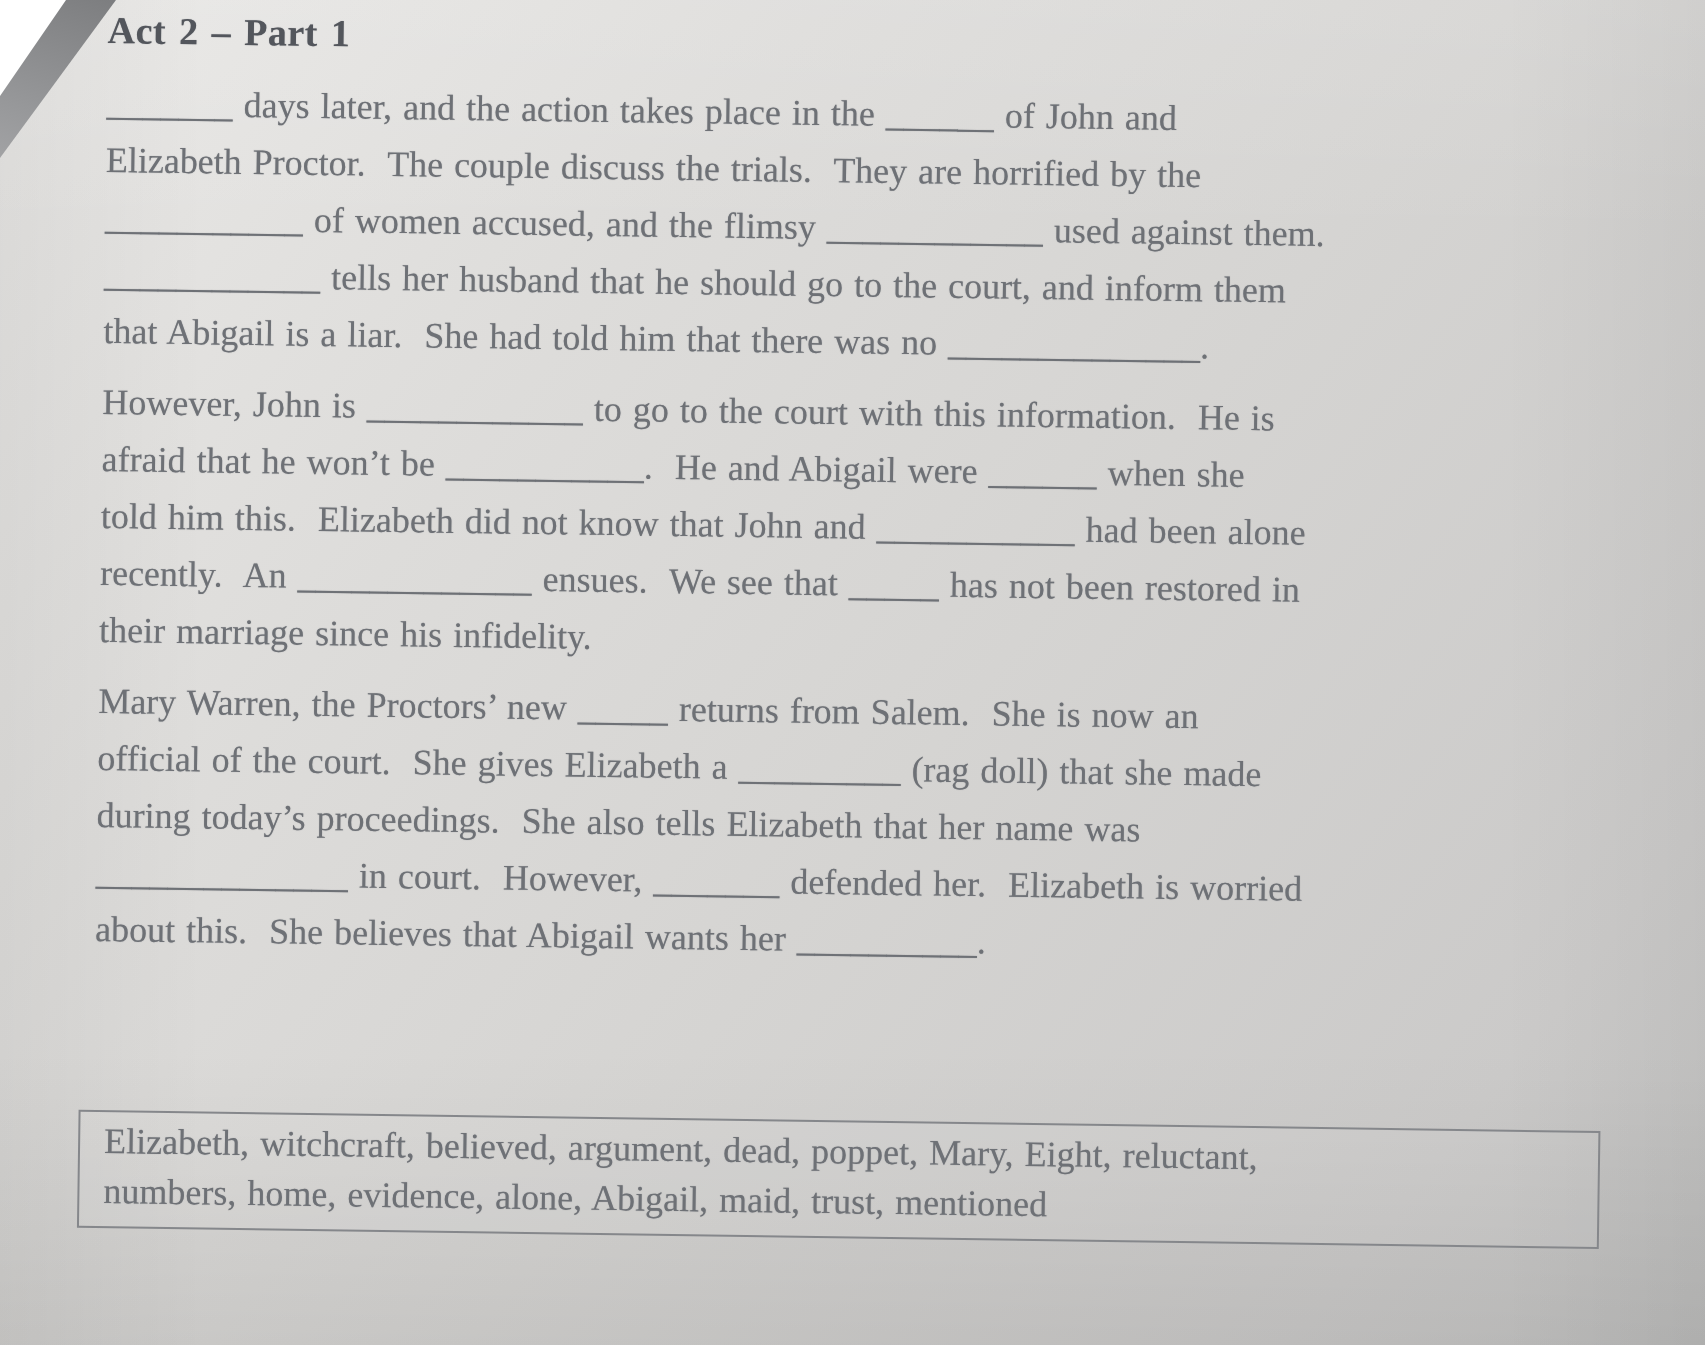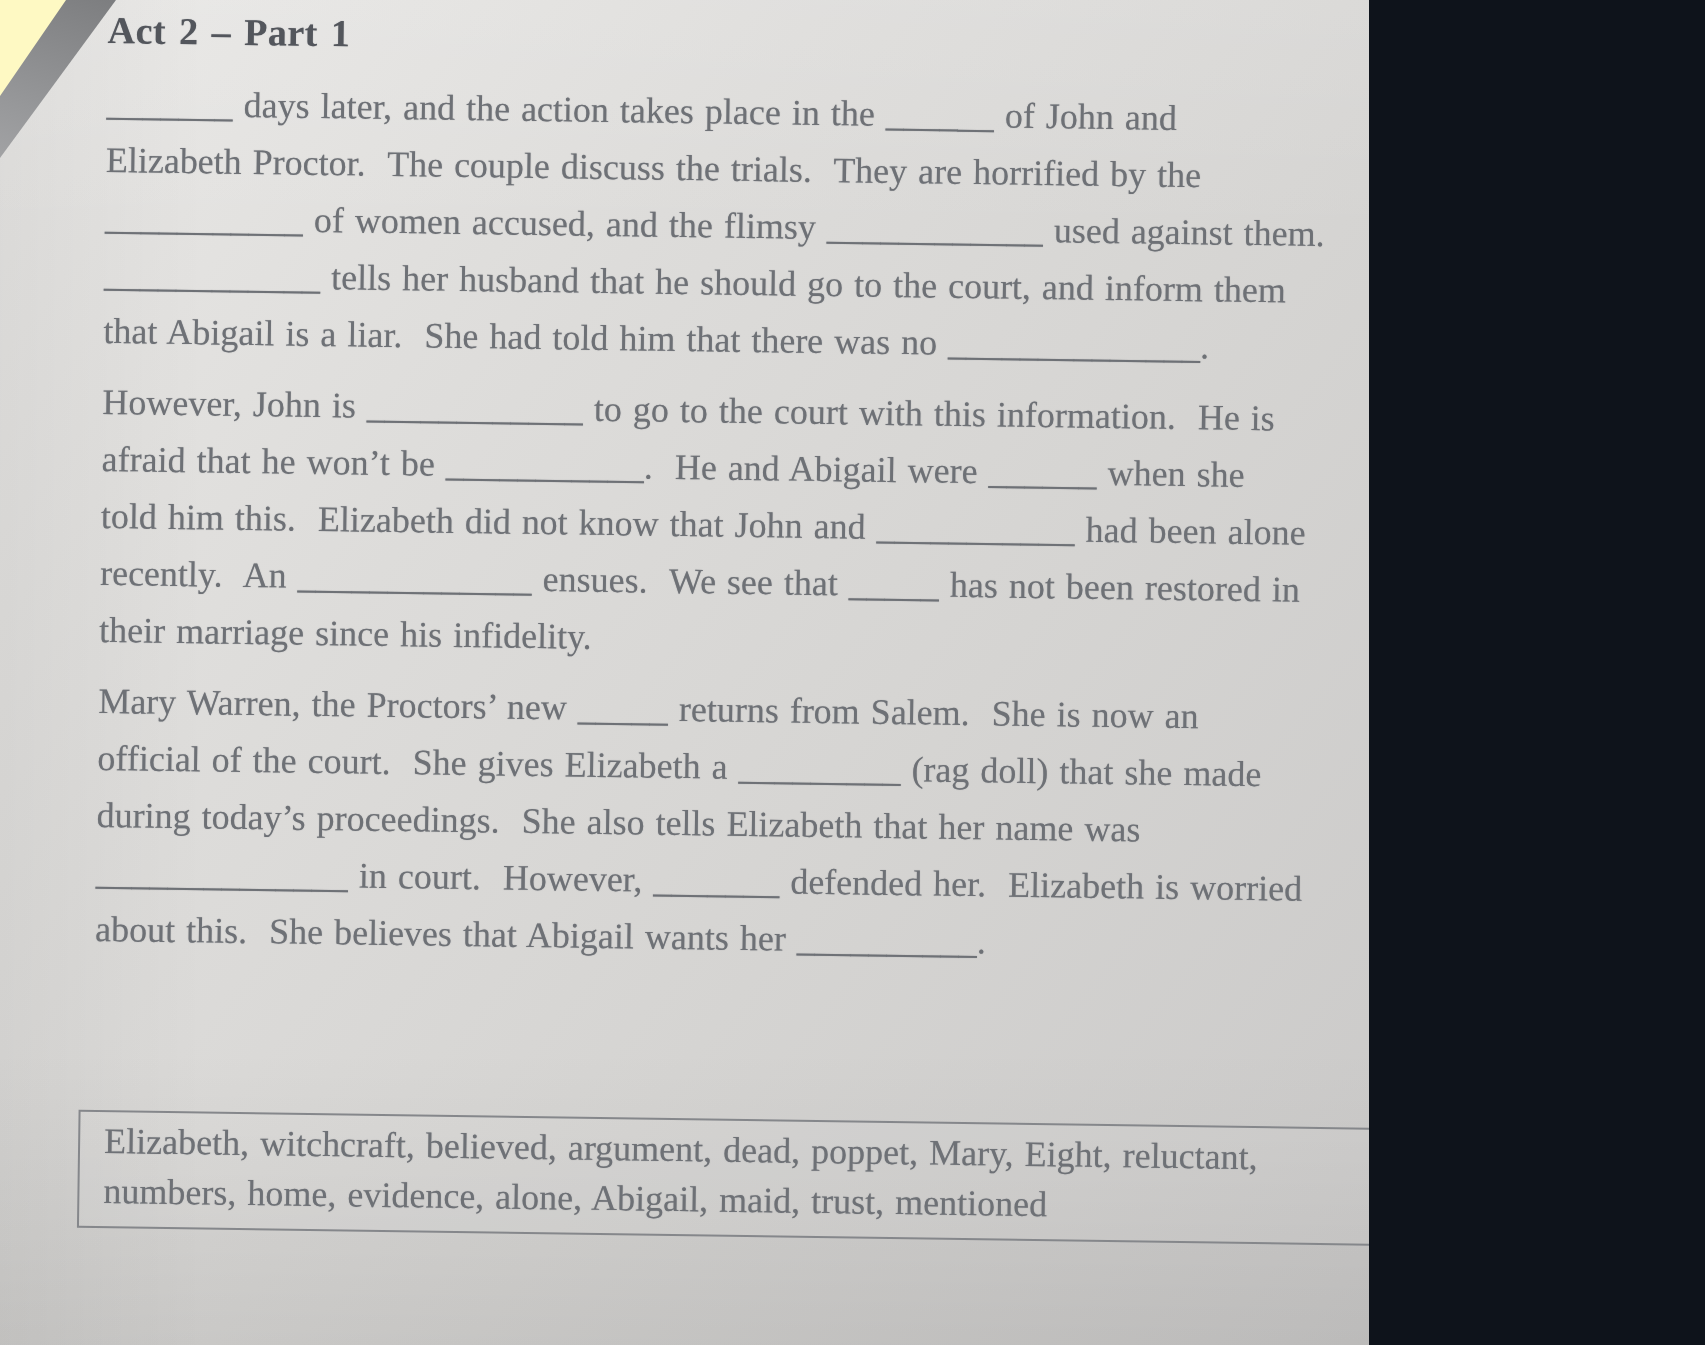--- a/index.html
+++ b/index.html
@@ -1,19 +1,19 @@
 <!DOCTYPE html>
 <html><head>
 <meta charset="utf-8">
 <style>
   html,body{margin:0;padding:0;background:#0e131b;}
   .photo{
     position:relative;
-    width:1369px;height:1345px;
-    background:#fef9c3;           
+    width:1705px;height:1345px;
+    background:#ffffff;           
     overflow:hidden;
     font-family:"Liberation Serif","DejaVu Serif",serif;
   }
   
   .wedge{
     position:absolute;left:0;top:0;width:260px;height:260px;
     clip-path:polygon(66px 0,124px 0,0 172px,0 96px);
     background:linear-gradient(200deg,#737476 0%,#97989a 55%,#b4b4b6 100%);
   }
   

